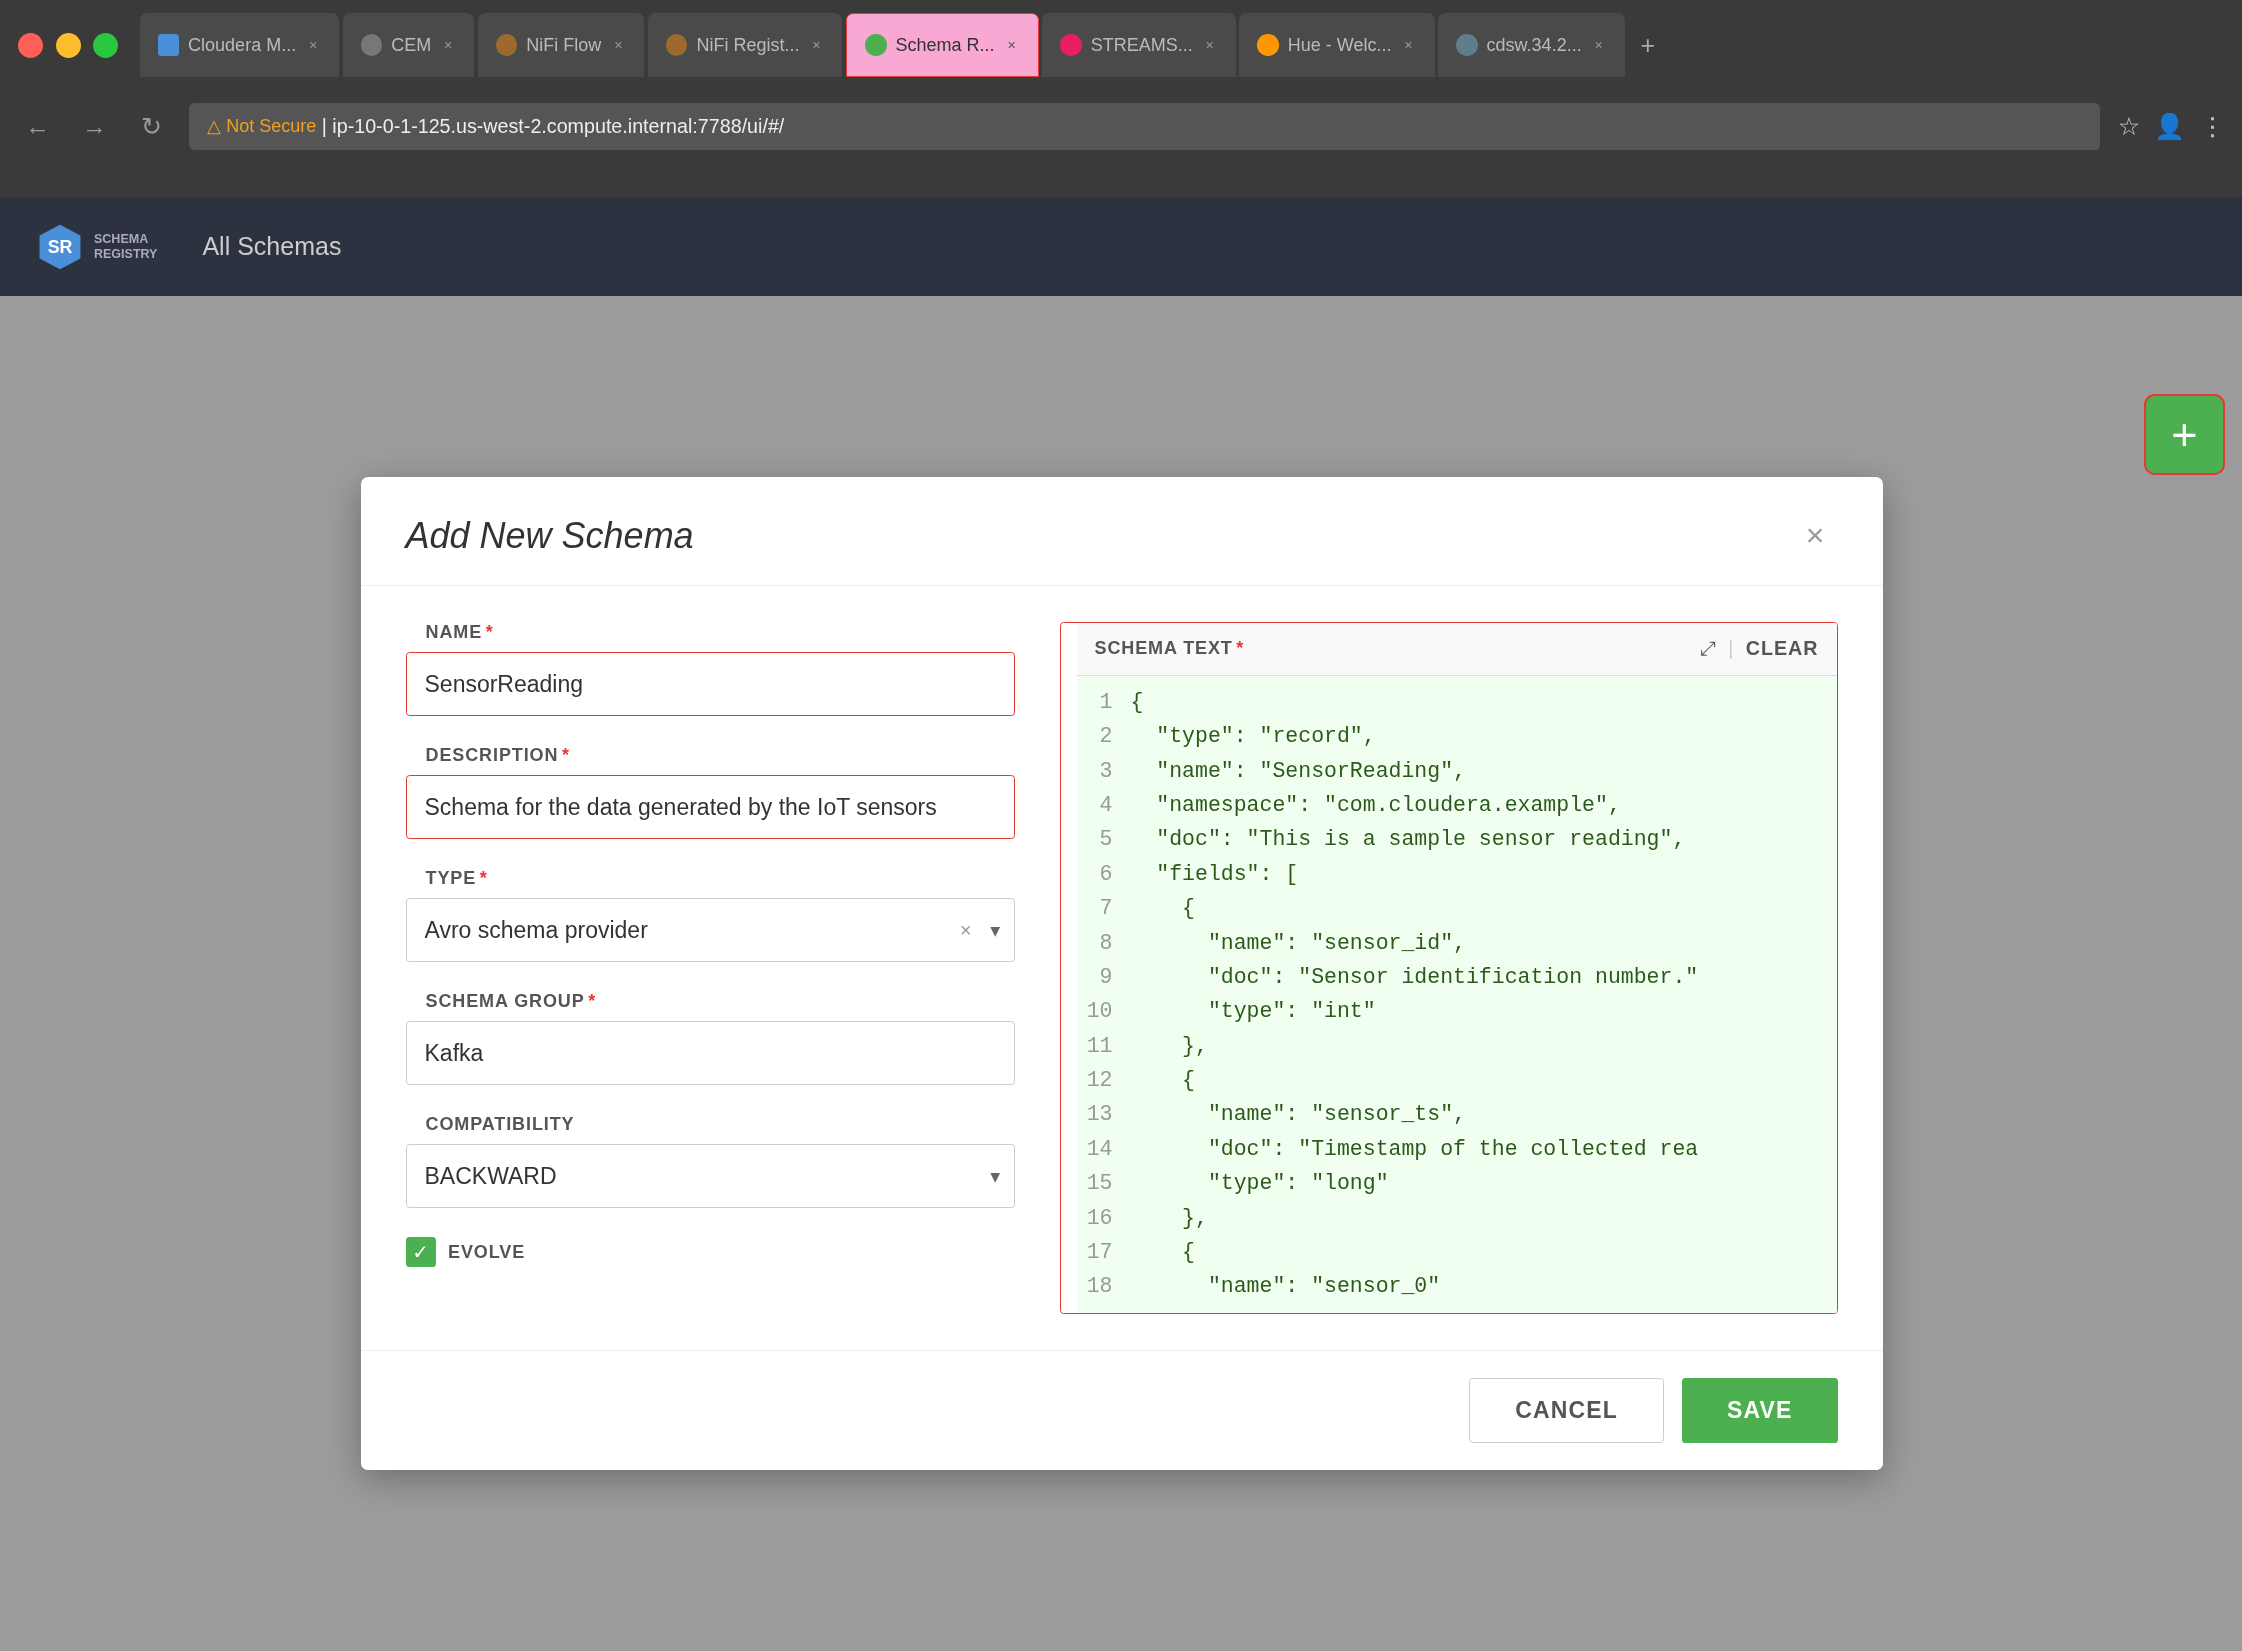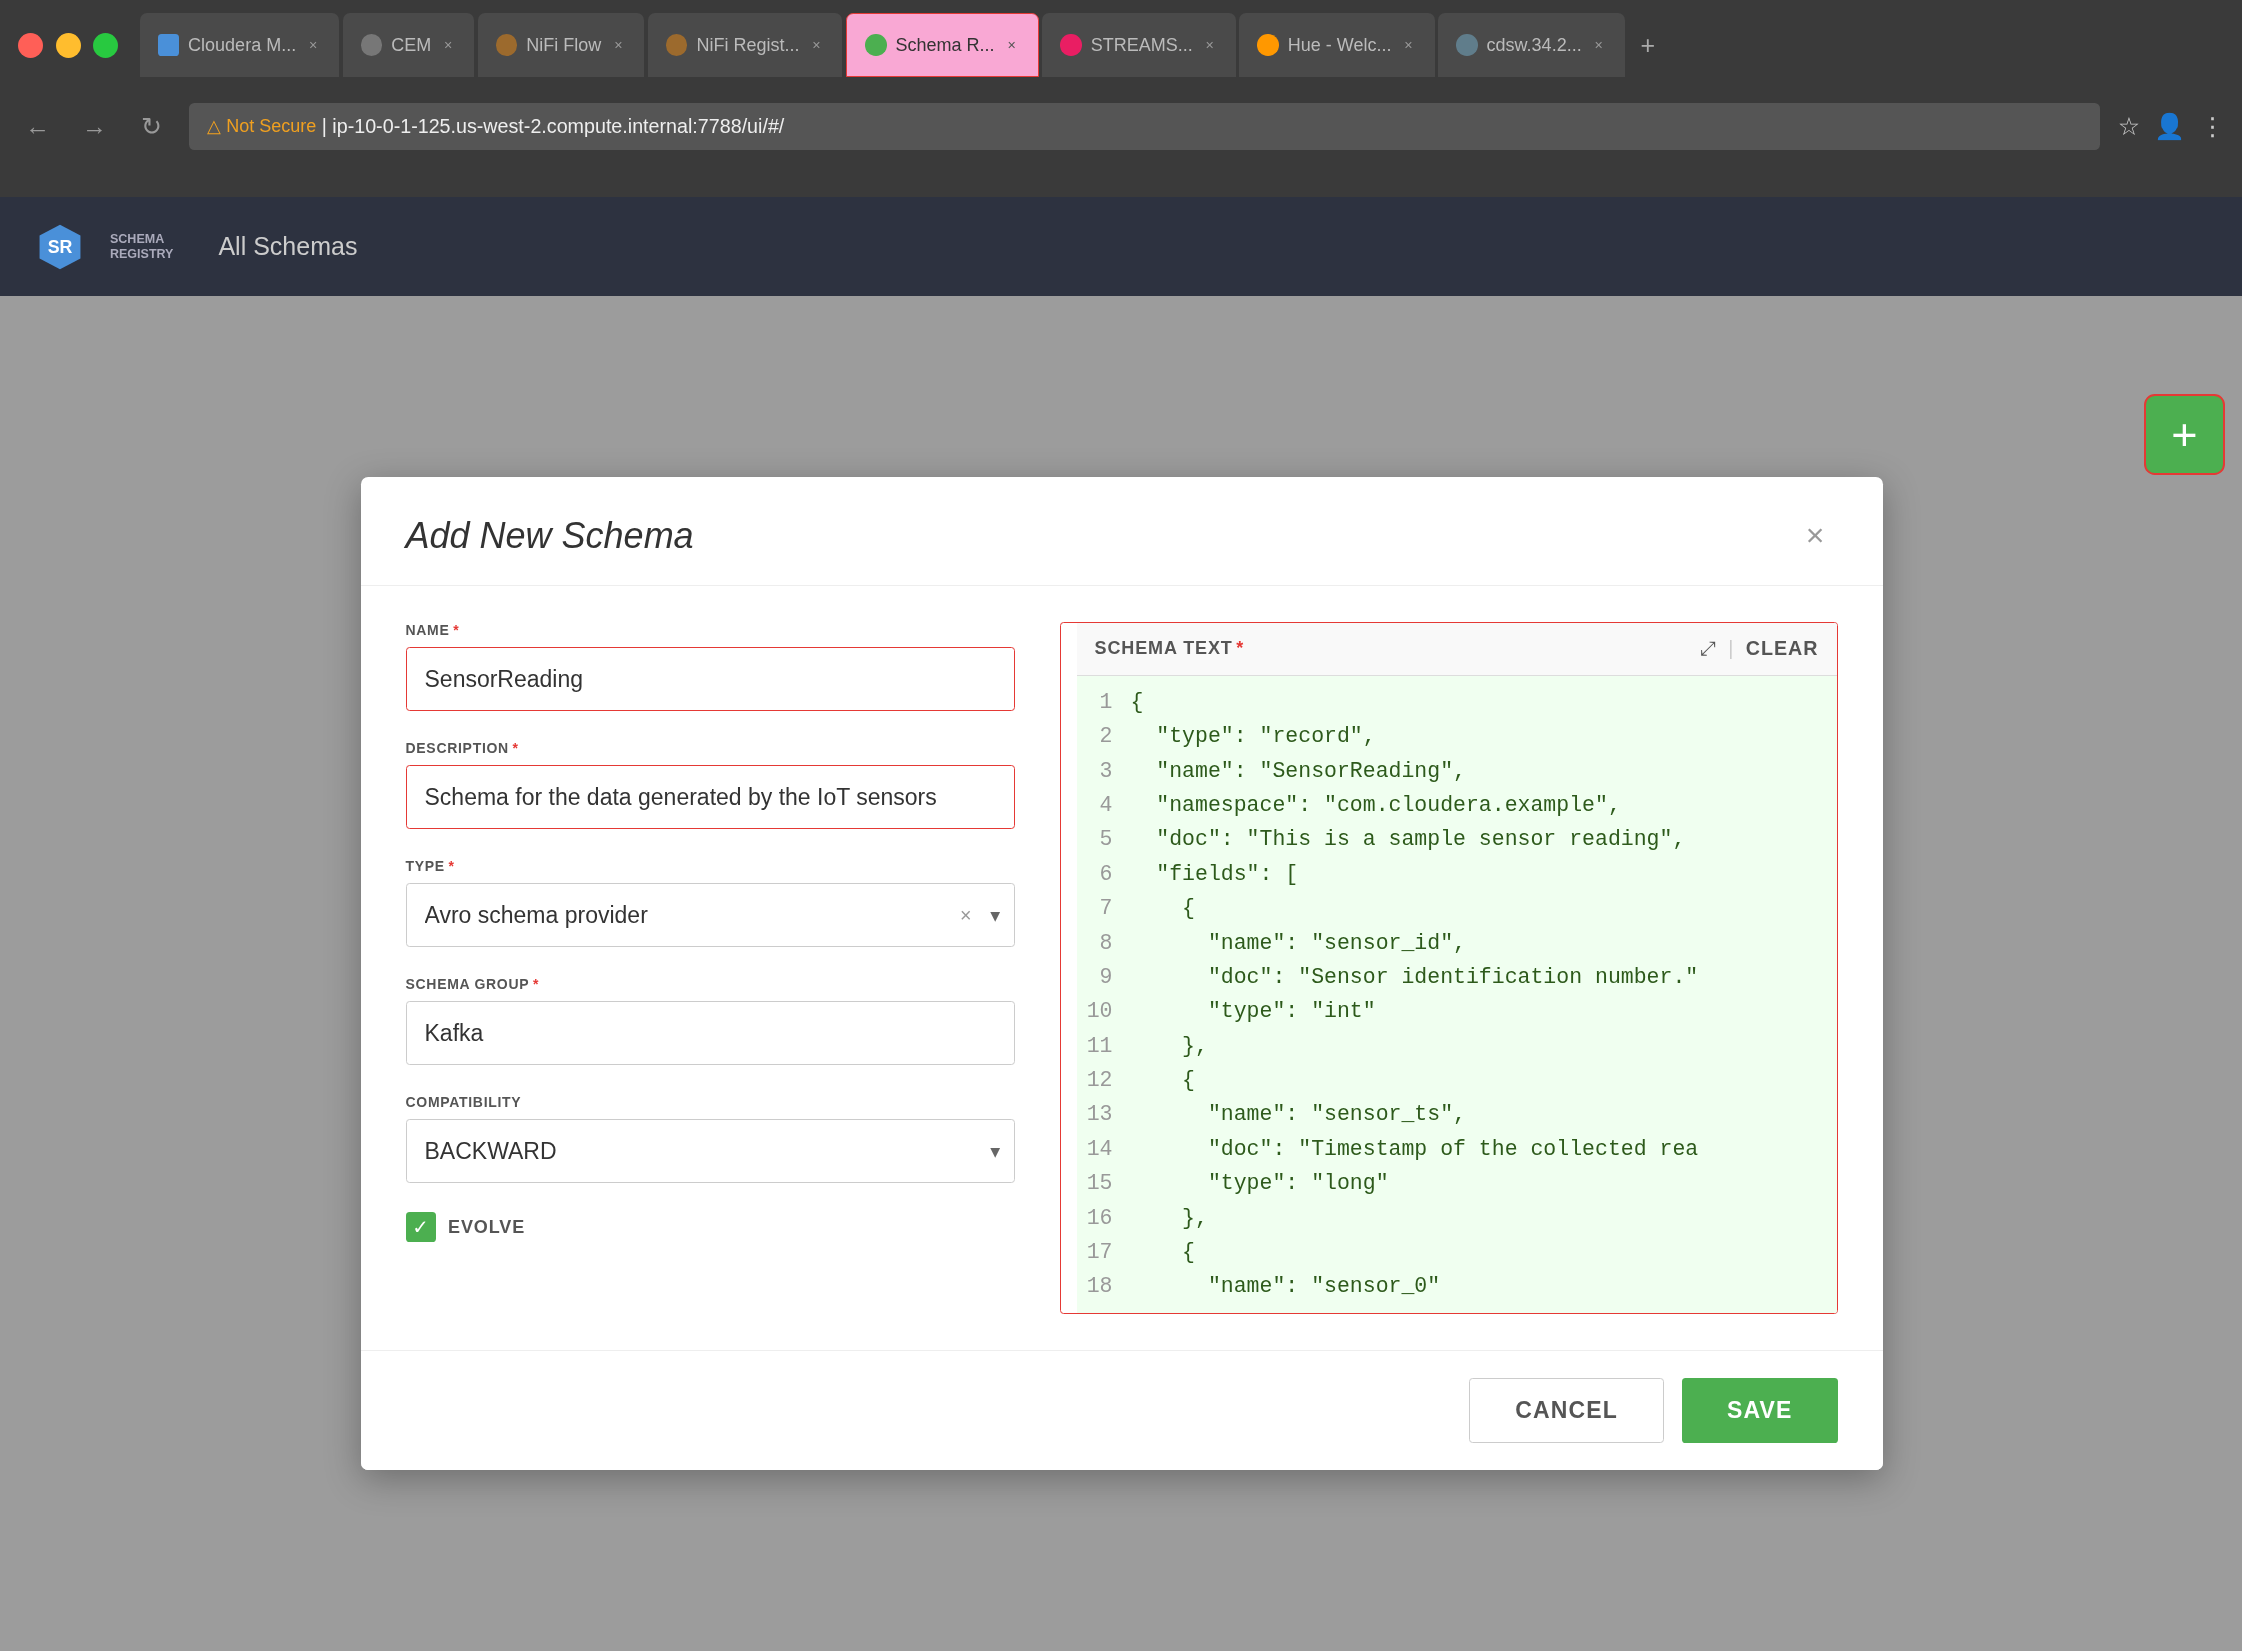--- a/index.html
+++ b/index.html
@@ -141,21 +141,21 @@
       background: #2d3240;
       height: 99px;
       display: flex;
       align-items: center;
       padding: 0 36px;
       gap: 18px;
     }
     .schema-registry-logo {
       display: flex;
       align-items: center;
-      gap: 26px;
+      gap: 10px;
     }
     .logo-hex {
       width: 48px;
       height: 48px;
     }
     .logo-text {
       color: white;
       font-size: 19.7px;
       font-weight: 600;
       line-height: 1.2;
@@ -257,25 +257,26 @@
       flex-direction: column;
       gap: 29px;
     }
 
     .form-group {
       display: flex;
       flex-direction: column;
       gap: 9px;
     }
     .form-label {
-      font-size: 14px;
+      font-size: 18px;
       font-weight: 700;
       color: #555;
       letter-spacing: 0.05em;
       text-transform: uppercase;
+      margin-left: 20px;
     }
     .required-star {
       color: #e53935;
       margin-left: 3.6px;
     }
     .form-input {
       width: 100%;
       height: 64px;
       border: 1.8px solid #ccc;
       border-radius: 3.6px;

